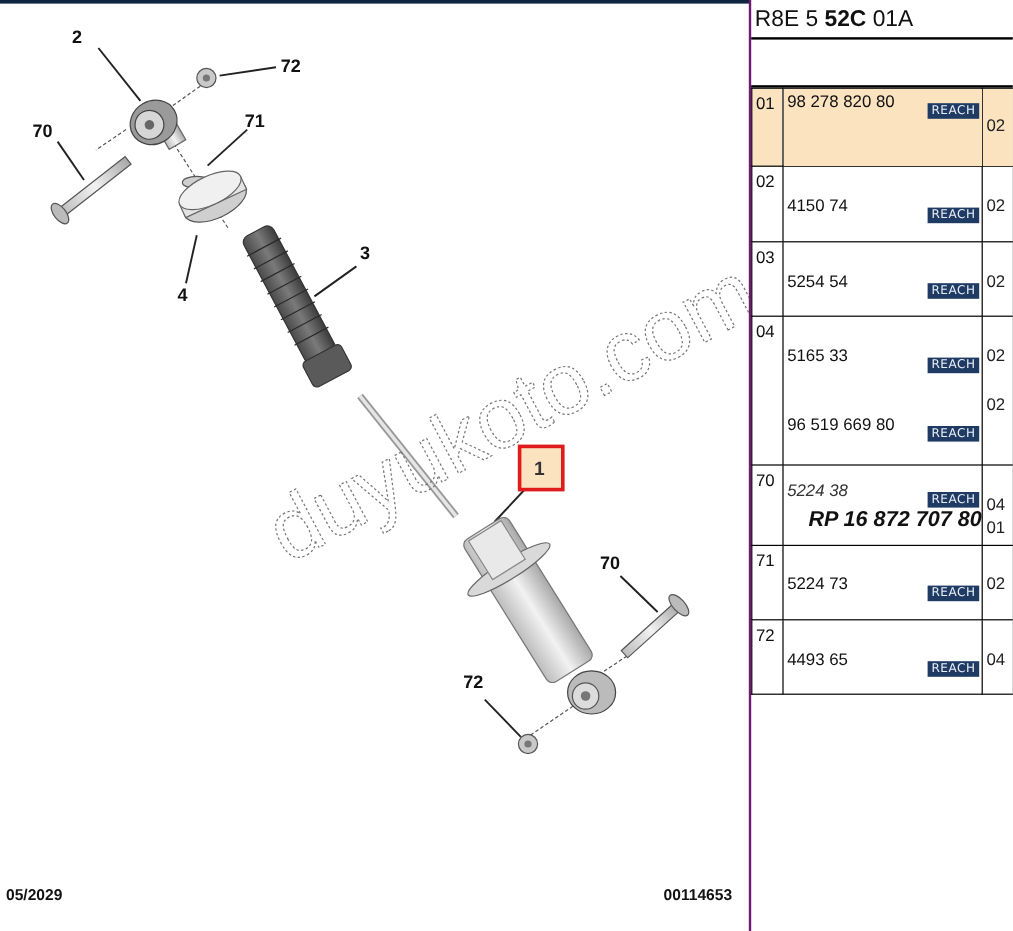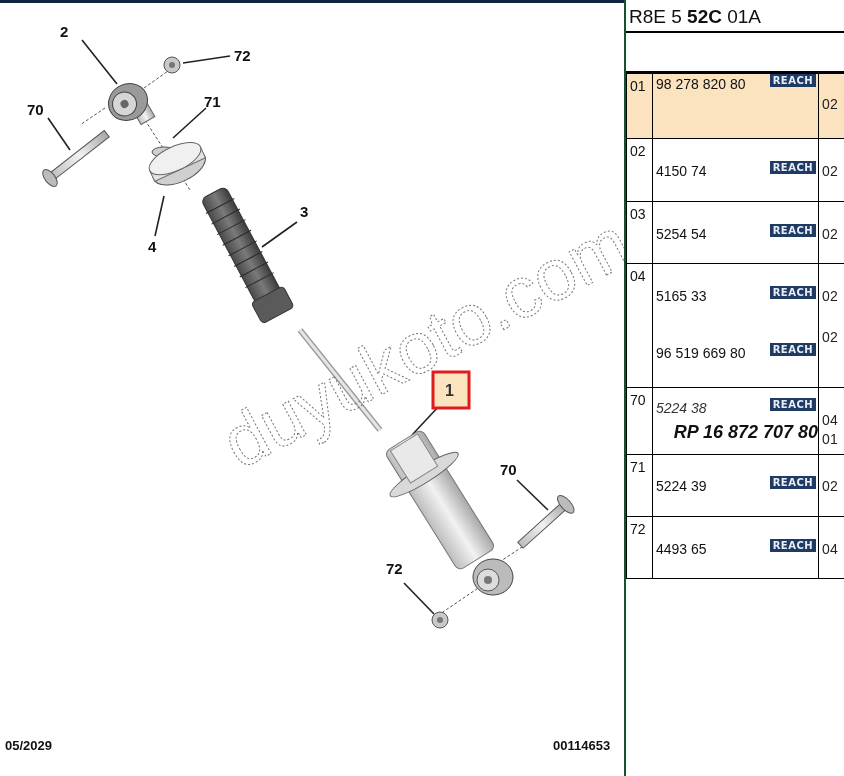--- a/index.html
+++ b/index.html
@@ -4,36 +4,36 @@
 <style>
   html, body { margin: 0; padding: 0; background: #ffffff; }
   body { width: 844px; height: 776px; position: relative; overflow: hidden; font-family: "Liberation Sans", sans-serif; }
   .topbar { position: absolute; left: 0; top: 0; width: 625px; height: 3px; background: #0f2440; }
   .diagram { position: absolute; left: 0; top: 0; width: 625px; height: 776px; }
   .diagram svg { position: absolute; left: 0; top: 0; }
   .callout { position: absolute; font-weight: bold; font-size: 15px; color: #111; font-family: "Liberation Sans", sans-serif; }
   .footer-date { position: absolute; left: 5px; top: 738px; font-weight: bold; font-size: 13px; color: #111; }
   .footer-ref { position: absolute; left: 553px; top: 738px; font-weight: bold; font-size: 13px; color: #111; }
 
-  .panel { position: absolute; left: 624px; top: 0; width: 220px; height: 776px; border-left: 2px solid #14532d; box-sizing: border-box; }
+  .panel { position: absolute; left: 624px; top: 0; width: 220px; height: 776px; border-left: 2px solid #701a75; box-sizing: border-box; }
   .header-code { position: absolute; left: 3px; top: 6px; font-size: 19px; color: #111; white-space: nowrap; }
   .header-code b { font-weight: bold; }
   .hline { position: absolute; left: 0; height: 2px; background: #000; }
   .blank-row { position: absolute; left: 0; top: 33px; width: 220px; height: 40px; }
 
   table.parts { position: absolute; left: 0; top: 73px; border-collapse: collapse; width: 219px; }
   table.parts td { border: 1px solid #000; vertical-align: top; padding: 0; font-size: 14px; color: #111; }
   table.parts tr.hl td { background: #fbe3c0; }
   .idx { width: 22px; padding: 4px 0 0 3px !important; font-size: 14px; color: #222; }
   .mid { width: 166px; position: relative; }
   .qty { width: 25px; position: relative; }
   .line { position: relative; height: 22px; }
   .pn { position: absolute; left: 3px; top: 2px; font-size: 14px; white-space: nowrap; }
   .pn.it { font-style: italic; color: #333; }
-  .reach { position: absolute; right: 2px; top: 0px; background: #1f3a63; color: #e8eef7; font-size: 10px; font-weight: bold; padding: 1px 3px; letter-spacing: 0.5px; font-family: "DejaVu Sans", sans-serif; }
+  .reach { position: absolute; right: 2px; top: 12px; background: #1f3a63; color: #e8eef7; font-size: 10px; font-weight: normal; padding: 1px 3px; letter-spacing: 0.5px; font-family: "DejaVu Sans", sans-serif; }
   .q { position: absolute; left: 3px; font-size: 14px; color: #222; }
   .rp { position: absolute; right: 0px; font-style: italic; font-weight: bold; font-size: 18px; white-space: nowrap; }
 </style>
 </head>
 <body>
 
 <div class="topbar"></div>
 
 <div class="diagram">
   <svg width="625" height="776" viewBox="0 0 625 776">
@@ -222,21 +222,21 @@
       </td>
       <td class="qty">
         <span class="q" style="top:24px">04</span>
         <span class="q" style="top:43px">01</span>
       </td>
     </tr>
     <tr style="height:62px">
       <td class="idx">71</td>
       <td class="mid">
             <div class="line" style="margin-top:21px">
-              <span class="pn">5224 39</span>
+              <span class="pn">5224 73</span>
               <span class="reach">REACH</span>
             </div>
           </td>
       <td class="qty">
             <span class="q" style="top:23px">02</span>
           </td>
     </tr>
     <tr style="height:62px">
       <td class="idx">72</td>
       <td class="mid">

